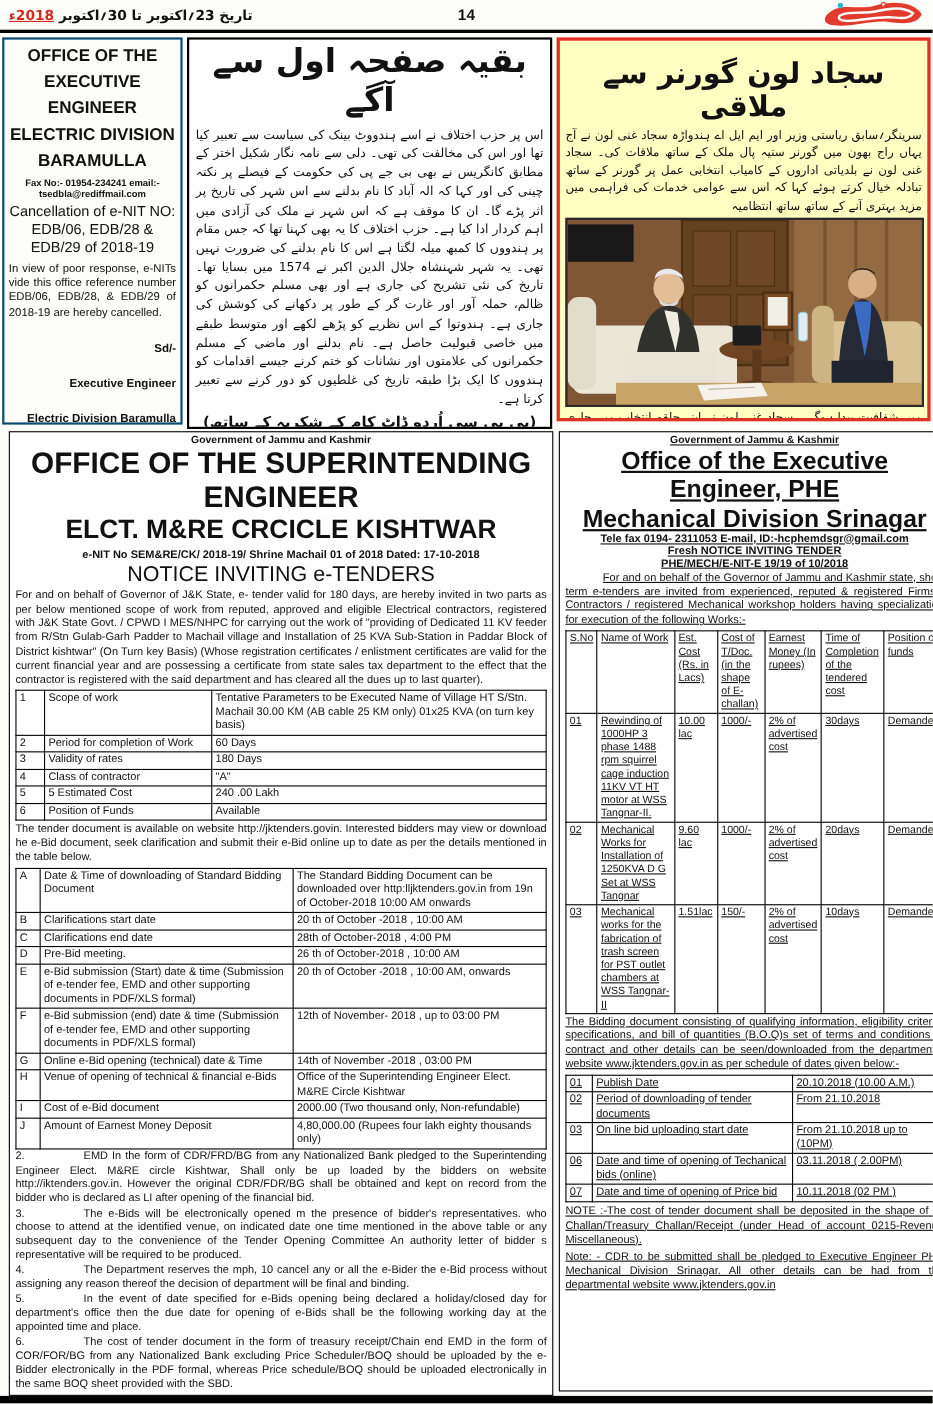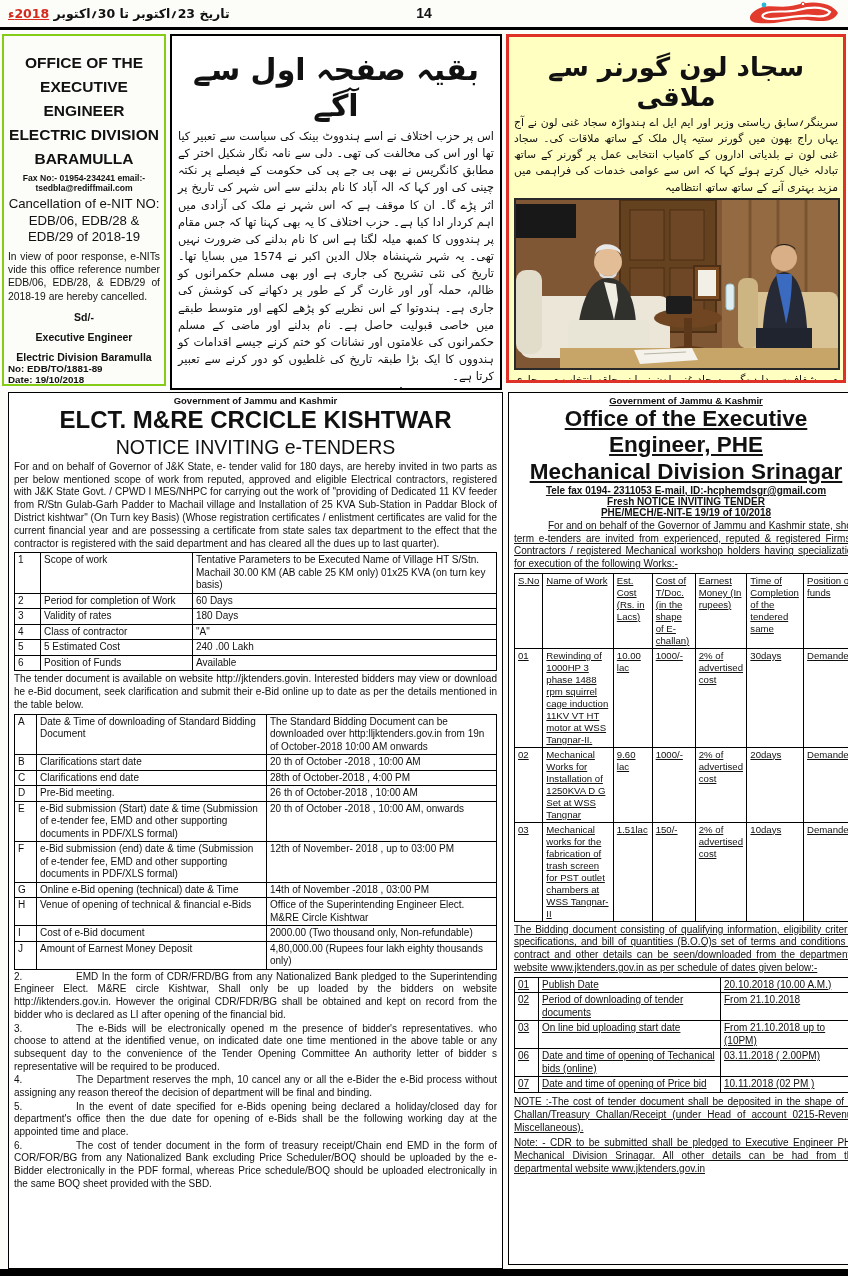--- a/index.html
+++ b/index.html
@@ -15,31 +15,31 @@
   
   #hdr { position:absolute; left:0; top:0; width:848px; height:27px; }
   #hdr-date { position:absolute; left:8px; top:6px; font-size:12.5px; font-weight:bold; direction:rtl; }
   #hdr-date .yr { color:#d42a1e; text-decoration:underline; }
   #hdr-page { position:absolute; left:0; right:0; top:5px; text-align:center; font-size:14px; font-weight:bold; }
   #hdr-logo { position:absolute; right:4px; top:0px; width:104px; height:26px; }
   #hdr-rule { position:absolute; left:0; top:27px; width:848px; height:3px; background:#000; }
 
   
   #box-bar { position:absolute; left:2px; top:34px; width:164px; height:352px;
-    border:2px solid #84cc16; padding:15px 4px; text-align:center; overflow:hidden; }
+    border:2px solid #0c4a6e; padding:3px 4px; text-align:center; overflow:hidden; }
   #box-bar .t1 { font-size:15.5px; font-weight:bold; line-height:1.55; }
   #box-bar .fax { font-size:8.6px; font-weight:bold; margin-top:2px; }
   #box-bar .cn { font-size:13.2px; line-height:1.25; margin-top:3px; }
   #box-bar .bd { font-size:10.3px; text-align:justify; line-height:1.3; margin-top:4px; }
-  #box-bar .sd { font-size:10.5px; font-weight:bold; text-align:center; margin-top:8px; }
+  #box-bar .sd { font-size:10.5px; font-weight:bold; text-align:right; margin-top:20px; }
   #box-bar .rf { font-size:9.8px; font-weight:bold; text-align:left; }
 
   
   #box-mid { position:absolute; left:170px; top:34px; width:332px; height:356px;
-    border:2px solid #000; padding:16px 6px; overflow:hidden; background:#fff; }
+    border:2px solid #000; padding:2px 6px; overflow:hidden; background:#fff; }
   #box-mid .mt { text-align:center; font-size:30px; font-weight:bold; line-height:1.2; }
   #box-mid .mb { font-size:11.3px; line-height:1.52; text-align:justify; margin-top:4px; }
   #box-mid .mc { font-size:13.5px; font-weight:bold; text-align:center; margin-top:4px; }
 
   
   #box-saj { position:absolute; left:506px; top:34px; width:340px; height:349px;
     border:3px solid #e03127; background:#ffffc2; padding:16px 5px; overflow:hidden; }
   #box-saj .st { text-align:center; font-size:26px; font-weight:bold; line-height:1.15; }
   #box-saj .sl { font-size:10.8px; line-height:1.5; text-align:justify; margin-top:2px; }
   #photo { width:326px; height:172px; margin:2px auto 2px auto; border:2px solid #2a2a2a; background:#7b5233; }
@@ -163,21 +163,23 @@
       <rect x="44" y="148" width="278" height="20" fill="#c7a468"></rect>
       <polygon points="118,150 176,148 182,160 124,164" fill="#f4f2ea"></polygon>
       <line x1="128" y1="154" x2="170" y2="152" stroke="#b9b4a4" stroke-width="1"></line>
     </svg>
   </div>
   <div class="sc urdu">میں شفافیت پیدا ہوگی۔ سجاد غنی لون نے اپنے حلقہ انتخاب میں جاری عوامی نوعیت کے فلاحی پروگراموں کے بارے میں گورنر کو جانکاری دی۔ انہوں نے کپوارہ ضلع میں زیر عمل کئی پروجیکٹوں میں حائل رکاوٹوں کے بارے میں گورنر کو بتایا۔ گورنر نے سجاد غنی لون کو یقین دلایا کہ اُن کی جانب سے اُبھارے گئے معاملات پر مناسب غور کیا جائے گا۔ گورنر نے ان سے تلقین کی کہ وہ عوامی بہبود کے لئے اپنی کوششیں جاری رکھیں۔</div>
 </div>
 
 <div id="ntc-kw" class="notice">
   <div class="govt">Government of Jammu and Kashmir</div>
+  <div class="big1">OFFICE OF THE SUPERINTENDING ENGINEER</div>
   <div class="big2">ELCT. M&amp;RE CRCICLE KISHTWAR</div>
+  <div class="nitl">e-NIT No SEM&amp;RE/CK/ 2018-19/ Shrine Machail 01 of 2018 Dated: 17-10-2018</div>
   <div class="nivt">NOTICE INVITING e-TENDERS</div>
   <div class="para">For and on behalf of Governor of J&amp;K State, e- tender valid for 180 days, are hereby invited in two parts as per below mentioned scope of work from reputed, approved and eligible Electrical contractors, registered with J&amp;K State Govt. / CPWD I MES/NHPC for carrying out the work of "providing of Dedicated 11 KV feeder from R/Stn Gulab-Garh Padder to Machail village and Installation of 25 KVA Sub-Station in Paddar Block of District kishtwar" (On Turn key Basis) (Whose registration certificates / enlistment certificates are valid for the current financial year and are possessing a certificate from state sales tax department to the effect that the contractor is registered with the said department and has cleared all the dues up to last quarter).</div>
 
   <table class="spec">
     <tbody>
         <tr>
           <td>1</td>
           <td>Scope of work</td>
           <td>Tentative Parameters to be Executed Name of Village HT S/Stn. Machail 30.00 KM (AB cable 25 KM only) 01x25 KVA (on turn key basis)</td>
         </tr>
@@ -284,21 +286,21 @@
   <div class="para ind">For and on behalf of the Governor of Jammu and Kashmir state, short term e-tenders are invited from experienced, reputed &amp; registered  Firms / Contractors / registered Mechanical workshop holders  having specialization for execution of the following Works:-</div>
 
   <table class="works">
     <tbody>
         <tr class="h">
       <td>S.No</td>
       <td>Name of Work</td>
       <td>Est. Cost (Rs. in Lacs)</td>
       <td>Cost of T/Doc. (in the shape of E-challan)</td>
       <td>Earnest Money (In rupees)</td>
-      <td>Time of Completion of the tendered same</td>
+      <td>Time of Completion of the tendered cost</td>
       <td>Position of funds</td>
     </tr>
     <tr>
       <td>01</td>
       <td>Rewinding of 1000HP 3 phase 1488 rpm squirrel cage induction 11KV VT HT motor at WSS Tangnar-II.</td>
       <td>10.00 lac</td>
       <td>1000/-</td>
       <td>2% of advertised cost</td>
       <td>30days</td>
       <td>Demanded</td>

